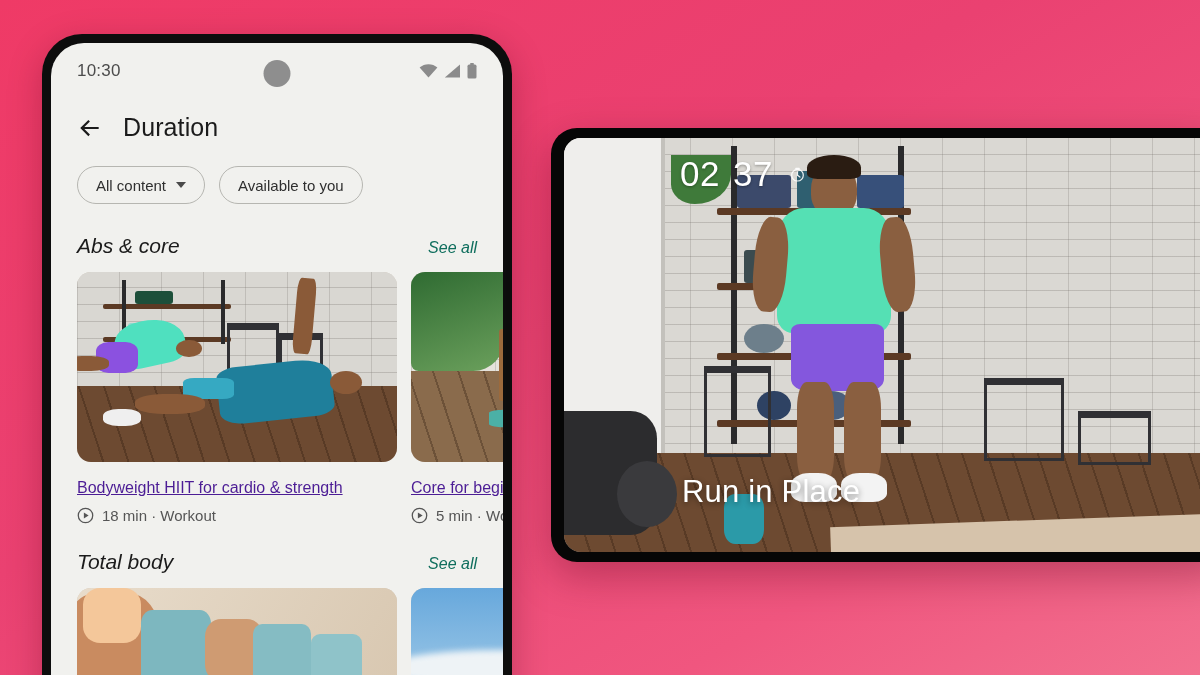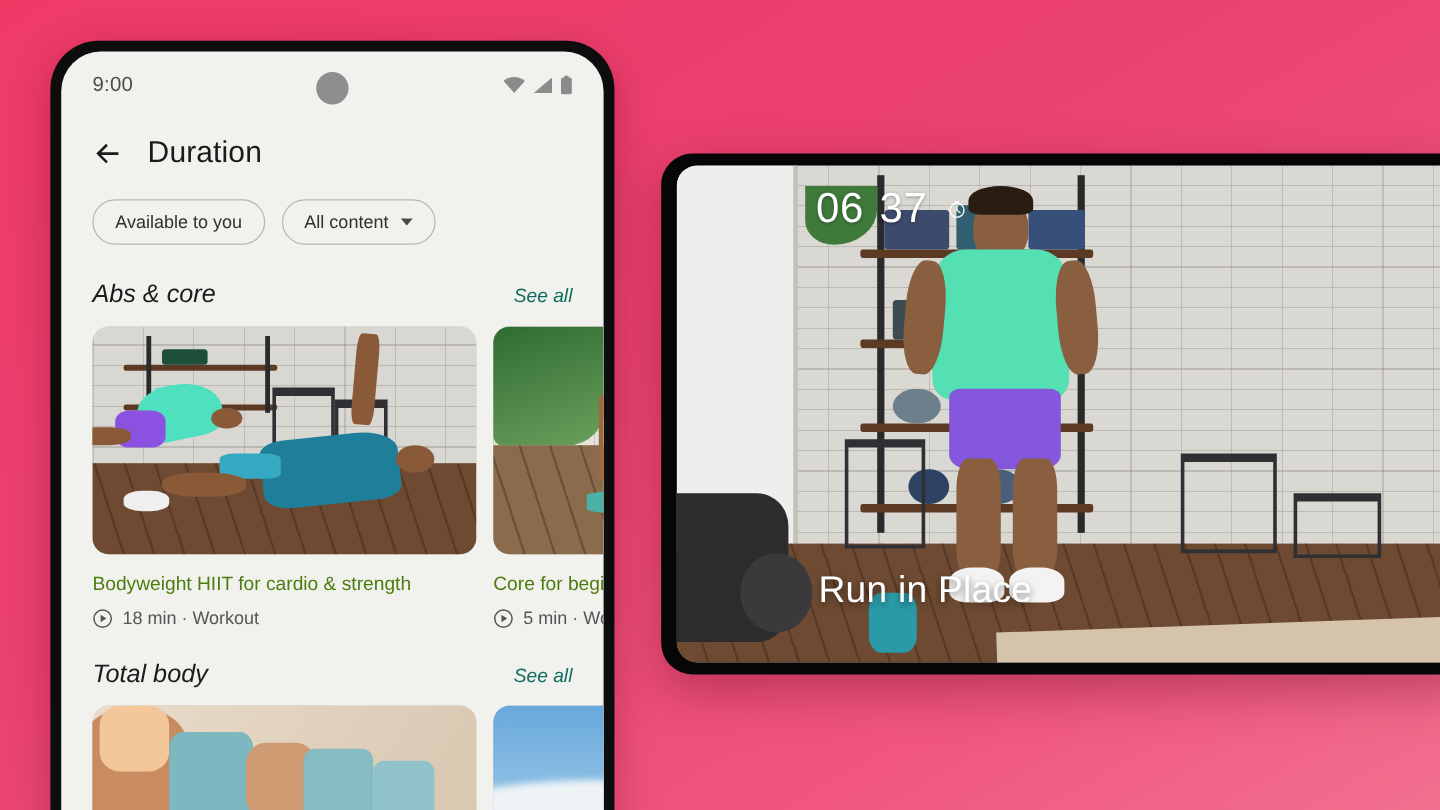--- a/index.html
+++ b/index.html
@@ -70,22 +70,22 @@
 
   .card-row { display: flex; gap: 14px; padding: 0 0 0 26px; }
   .card { flex: none; width: 320px; }
   .card.narrow { width: 260px; }
   .thumb {
     width: 100%; height: 190px; border-radius: 14px; overflow: hidden;
     position: relative; background: #cfc6bb;
   }
   .thumb.short { height: 120px; }
   .card-title {
-    margin-top: 16px; font-size: 16px; color: #4d7c0f; line-height: 1.25;
-    white-space: nowrap; overflow: hidden;
+    margin-top: 16px; font-size: 16px; color: #4c1d95; line-height: 1.25;
+    white-space: nowrap; overflow: hidden; text-decoration: underline;
   }
   .card-meta {
     margin-top: 9px; display: flex; align-items: center; gap: 8px;
     font-size: 15px; color: #555; white-space: nowrap;
   }
   .play-ico { width: 17px; height: 17px; flex: none; }
 
   
   #tablet {
     position: absolute; left: 551px; top: 128px;
@@ -137,21 +137,21 @@
 </style>
 </head>
 <body>
 
 <div id="stage">
 
   <div id="phone">
     <div id="phone-screen">
 
       <div class="statusbar">
-        <span class="status-time">9:00</span>
+        <span class="status-time">10:30</span>
         <div class="camera-dot"></div>
         <div class="status-icons">
           <span>
             <svg width="19" height="14" viewBox="0 0 19 14">
                 <path d="M9.5 13.5 0.6 3.6C3.1 1.4 6.2 0.2 9.5 0.2s6.4 1.2 8.9 3.4L9.5 13.5z" fill="#8b8b8b"></path>
               </svg>
           </span>
           <span>
             <svg width="17" height="14" viewBox="0 0 17 14">
                 <path d="M16 0.5v13H0.8L16 0.5z" fill="#8b8b8b"></path>
@@ -170,25 +170,25 @@
         <span class="back-arrow">
           <svg width="26" height="26" viewBox="0 0 24 24">
               <path d="M20 11H6.8l5.1-5.1-1.4-1.4L3 12l7.5 7.5 1.4-1.4L6.8 13H20z" fill="#1b1b1b"></path>
             </svg>
         </span>
         <span class="appbar-title">Duration</span>
       </div>
 
       <div class="chip-row">
         <div class="chip">
-          <span>Available to you</span>
-        </div>
-        <div class="chip">
           <span>All content</span>
           <span class="caret"></span>
+        </div>
+        <div class="chip">
+          <span>Available to you</span>
         </div>
 
       </div>
 
       <div class="section-head">
         <span class="section-title">Abs &amp; core</span>
         <span class="see-all">See all</span>
       </div>
 
       <div class="card-row">
@@ -330,21 +330,21 @@
         <div class="person-part" style="left:34%;top:81%;width:7%;height:7%;background:#f3f3f3;border-radius:40% 40% 30% 30%"></div>
         <div class="person-part" style="left:41.5%;top:81%;width:7%;height:7%;background:#f3f3f3;border-radius:40% 40% 30% 30%"></div>
 
         <div class="box" style="left:-4%;top:66%;width:18%;height:30%;background:#2c2c2e;border-radius:22%"></div>
         <div class="box" style="left:8%;top:78%;width:9%;height:16%;background:#3a3a3d;border-radius:50%"></div>
         <div class="box" style="left:24%;top:86%;width:6%;height:12%;background:#2b9aa8;border-radius:28%"></div>
         <div class="mat" style="left:40%;top:92%;width:70%;height:14%;background:#d6c3ab;transform:rotate(-2deg)"></div>
       </div>
 
       <div class="timer">
-        <span class="timer-num">06</span>
+        <span class="timer-num">02</span>
         <span class="timer-num">37</span>
         <span class="timer-icon">
           <svg width="17" height="17" viewBox="0 0 24 24">
             <circle cx="12" cy="13" r="8.2" fill="none" stroke="#ffffff" stroke-width="1.7"></circle>
             <path d="M12 13 V8.4" stroke="#ffffff" stroke-width="1.7" stroke-linecap="round"></path>
             <path d="M12 13 l3.4 2.6" stroke="#ffffff" stroke-width="1.7" stroke-linecap="round"></path>
             <path d="M9.6 3.4h4.8" stroke="#ffffff" stroke-width="1.7" stroke-linecap="round"></path>
           </svg>
         </span>
       </div>

